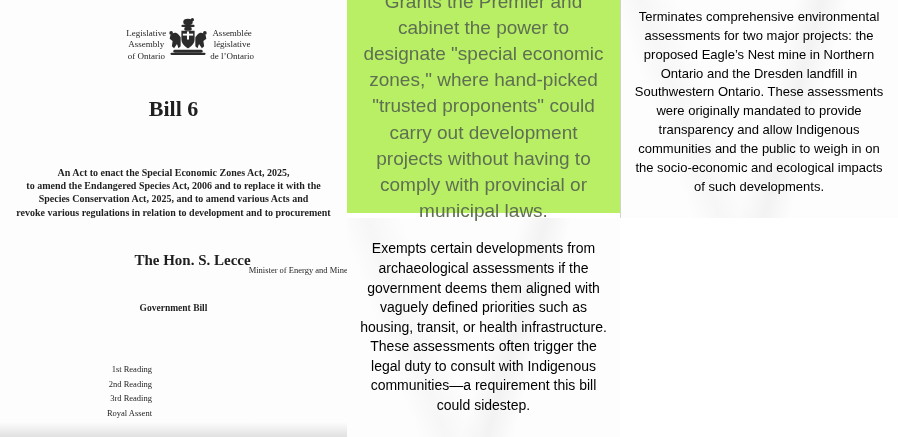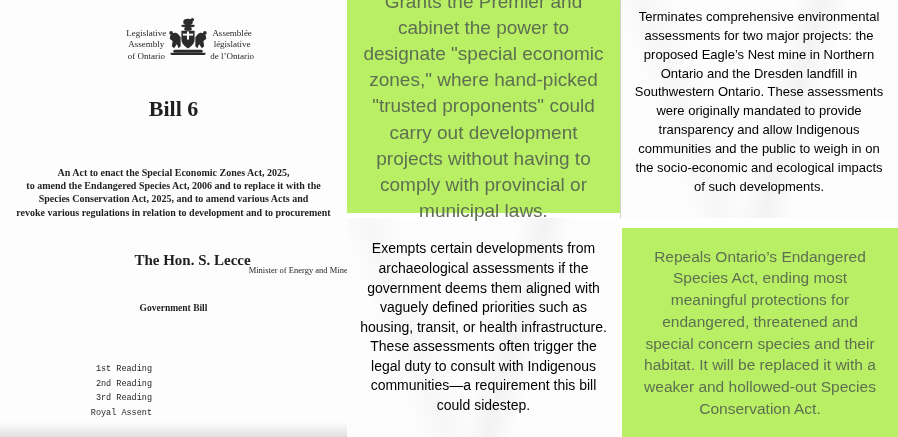--- a/index.html
+++ b/index.html
@@ -23,21 +23,21 @@
   .bill-number{position:absolute;top:96px;left:0;width:347px;text-align:center;
     font-size:22px;font-weight:bold;}
   .long-title{position:absolute;top:166px;left:8px;width:331px;text-align:center;
     font-size:10px;font-weight:bold;line-height:13.2px;white-space:pre-line;}
   .sponsor-name{position:absolute;top:252px;left:0;width:347px;text-align:center;
     font-size:15px;font-weight:bold;margin-left:19px;}
   .sponsor-title{position:absolute;top:265px;left:4px;width:347px;text-align:right;font-size:8.5px;}
   .bill-type{position:absolute;top:303px;left:0;width:347px;text-align:center;
     font-size:9.5px;font-weight:bold;}
   .readings{position:absolute;top:362px;left:0;width:347px;font-size:8.5px;}
-  .reading-row{display:grid;grid-template-columns:152px 1fr;column-gap:7px;line-height:14.6px;font-family:Liberation Mono, monospace;}
+  .reading-row{display:grid;grid-template-columns:152px 1fr;column-gap:7px;line-height:14.6px;}
   .reading-label{text-align:right;}
   .reading-date{text-align:left;}
   .doc-shade{position:absolute;left:0;bottom:0;width:347px;height:15px;
     background:linear-gradient(to bottom,rgba(110,110,110,0),rgba(95,95,95,0.18));}
   
   .panel{position:absolute;display:flex;align-items:center;justify-content:center;
     text-align:center;box-sizing:border-box;}
   .panel p{margin:0;white-space:normal;}
   .panel-green{background:#b8ef65;color:#5e7051;}
   .panel-white{background:#fdfdfd;color:#000000;}
@@ -140,17 +140,14 @@
   </div>
 
   <div class="panel panel-white panel-env">
     <p>Terminates comprehensive environmental assessments for two major projects: the proposed Eagle’s Nest mine in Northern Ontario and the Dresden landfill in Southwestern Ontario. These assessments were originally mandated to provide transparency and allow Indigenous communities and the public to weigh in on the socio-economic and ecological impacts of such developments.</p>
   </div>
 
   <div class="panel panel-white panel-arch">
     <p>Exempts certain developments from archaeological assessments if the government deems them aligned with vaguely defined priorities such as housing, transit, or health infrastructure. These assessments often trigger the legal duty to consult with Indigenous communities—a requirement this bill could sidestep.</p>
   </div>
 
-  <div class="panel panel-green panel-esa">
-    <p>Repeals Ontario’s Endangered Species Act, ending most meaningful protections for endangered, threatened and special concern species and their habitat. It will be replaced it with a weaker and hollowed-out Species Conservation Act.</p>
-  </div>
 
 </div>
 
 </body></html>

